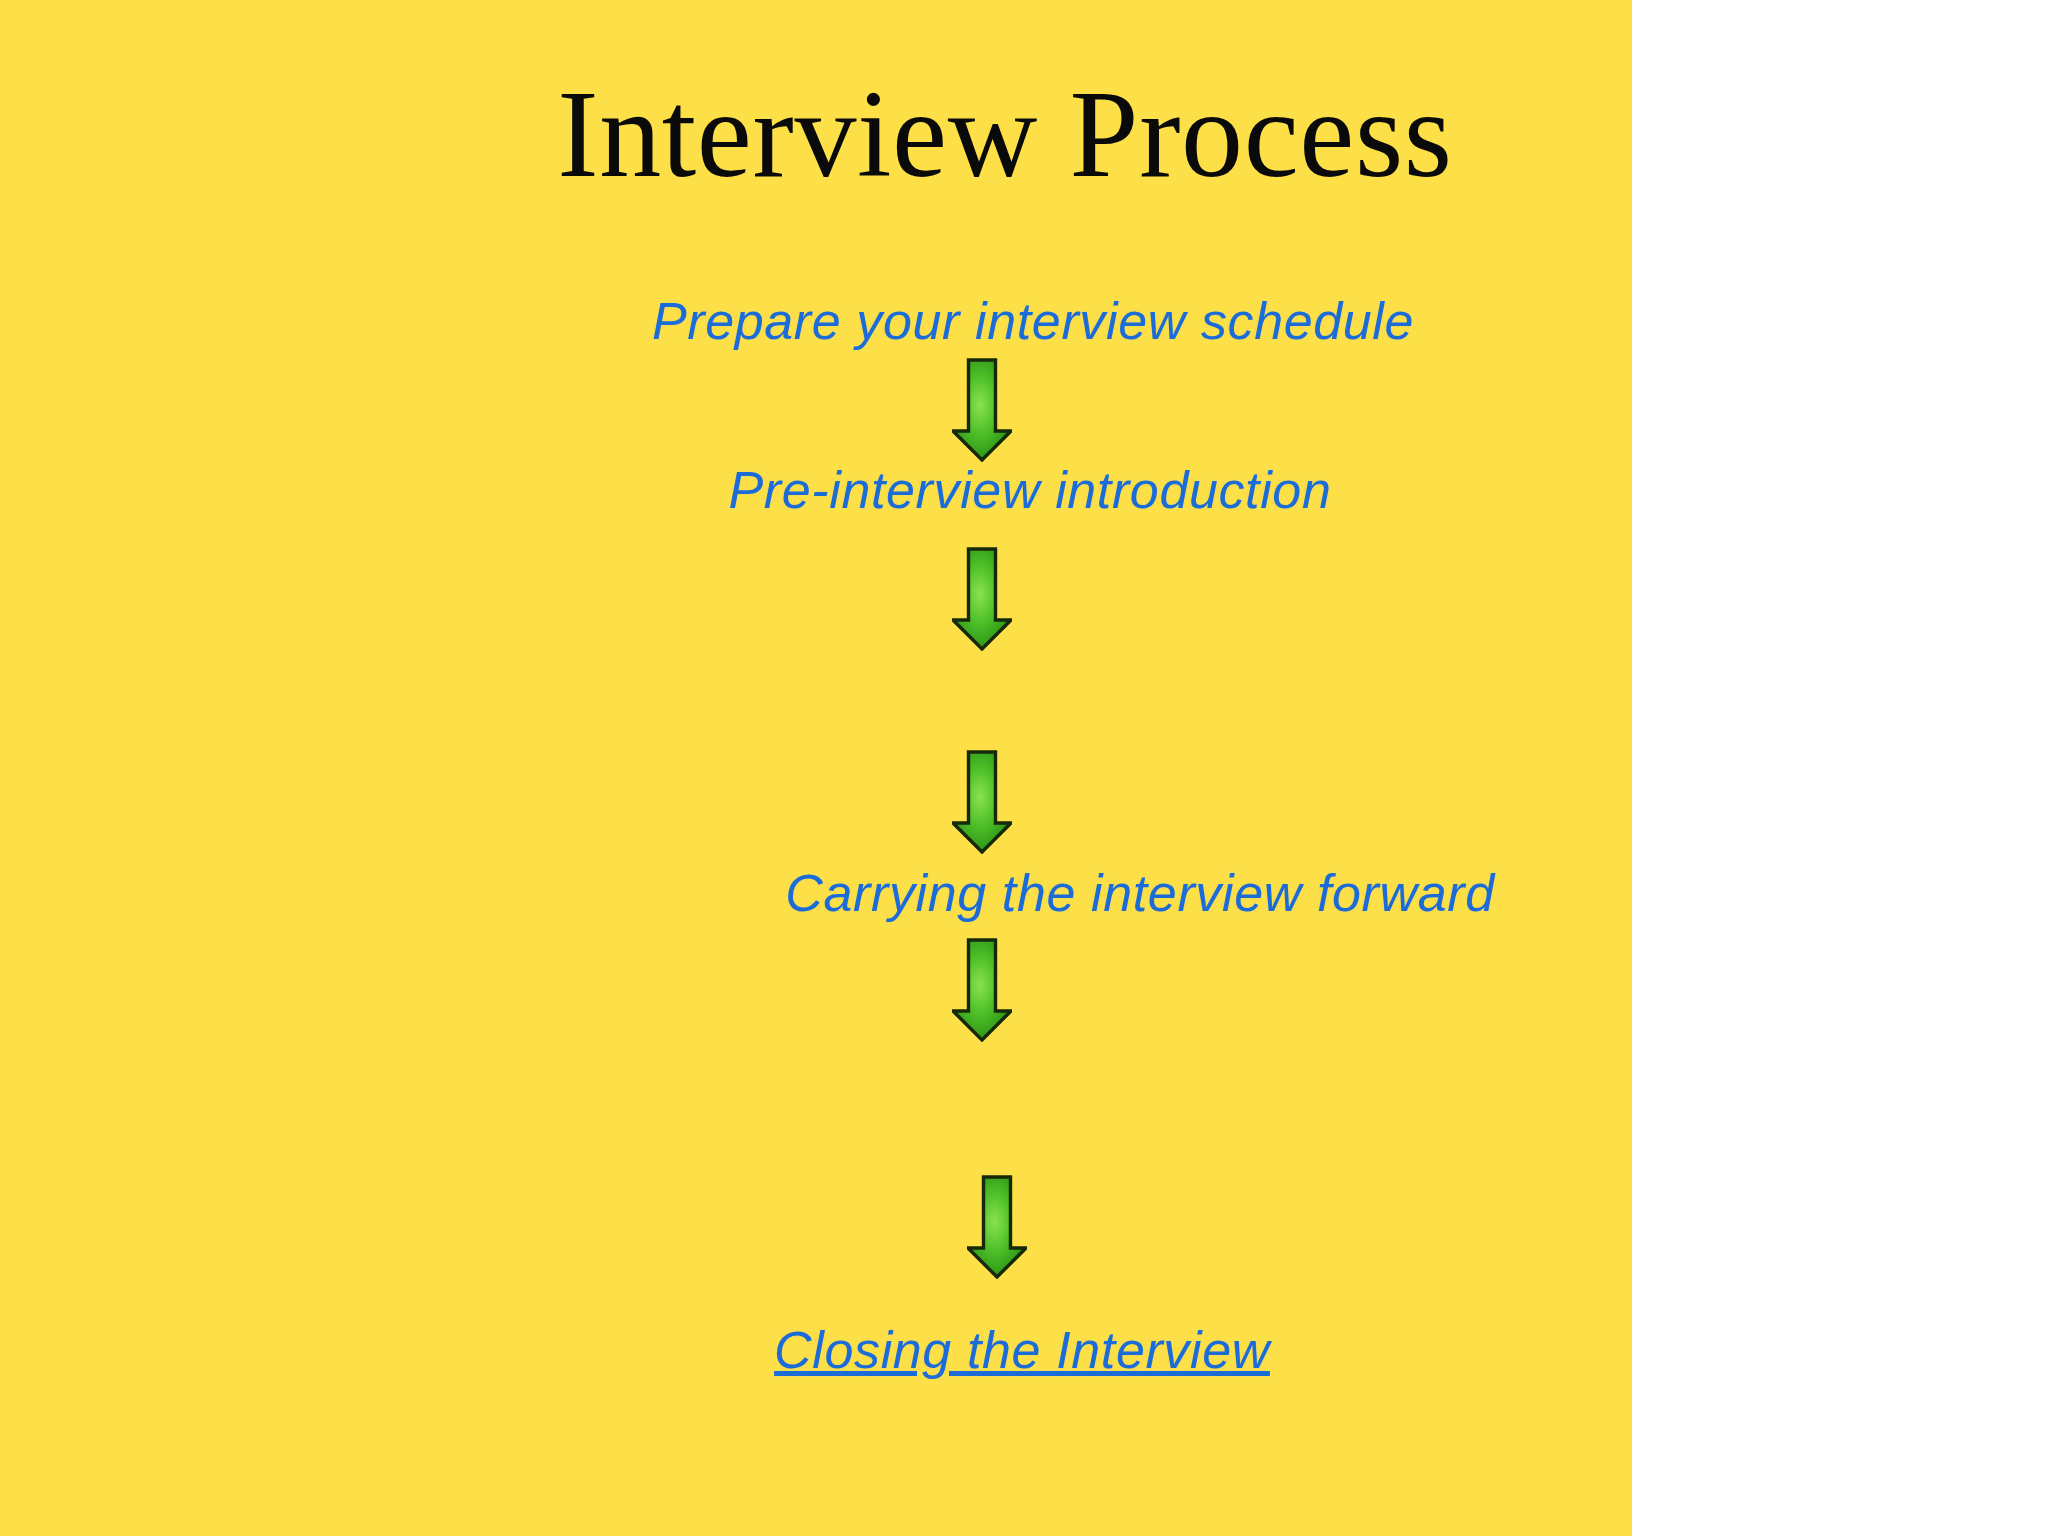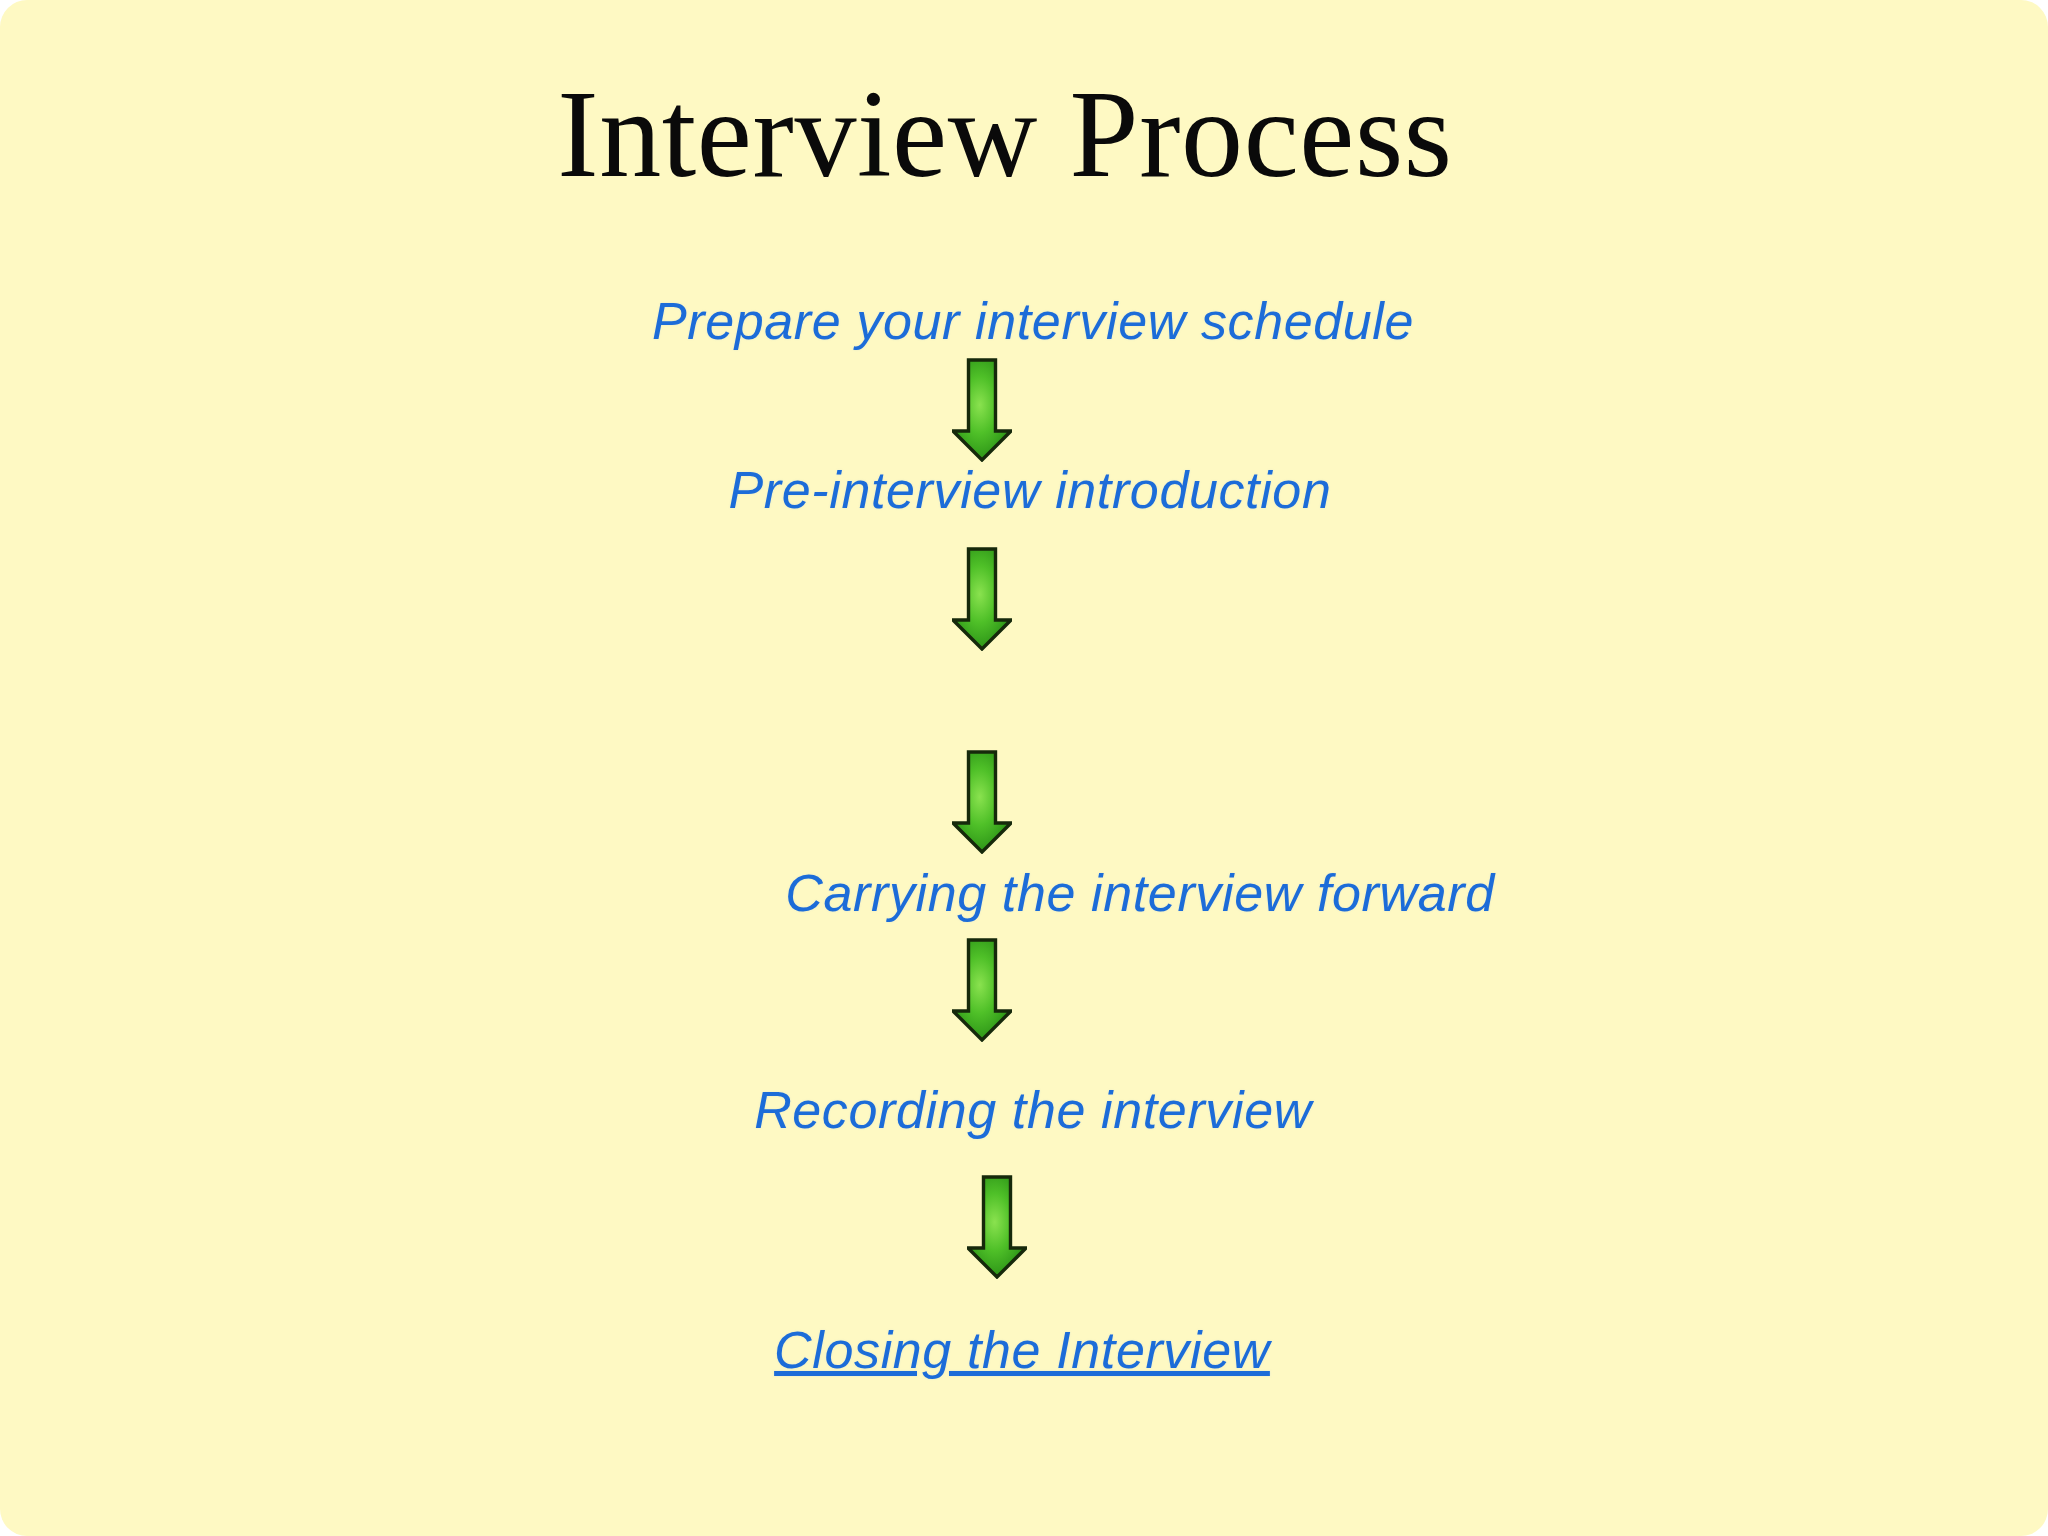--- a/index.html
+++ b/index.html
@@ -2,26 +2,25 @@
 <html><head>
 <meta charset="utf-8">
 <style>
   html, body {
     margin: 0;
     padding: 0;
     background: #ffffff;
   }
   #slide {
     position: relative;
-    width: 2048px;
+    width: 1632px;
     height: 1536px;
-    background: #fef9c3;
+    background: #fde047;
     overflow: hidden;
     font-family: "Liberation Sans", sans-serif;
-    border-radius: 27px;
   }
   .slide-title {
     position: absolute;
     top: 73px;
     left: 1005px;
     transform: translateX(-50%);
     white-space: nowrap;
     font-family: "Liberation Serif", serif;
     font-size: 124px;
     line-height: 1;
@@ -84,21 +83,20 @@
   <svg class="arrow arrow-3" viewBox="0 0 60 104">
     <polygon points="16.5,2 43.5,2 43.5,73 59,73 30,102 1,73 16.5,73" fill="url(#arrowGrad)" stroke="#16290b" stroke-width="3.4" stroke-linejoin="miter"></polygon>
   </svg>
 
   <div class="step step-4">Carrying the interview forward</div>
 
   <svg class="arrow arrow-4" viewBox="0 0 60 104">
     <polygon points="16.5,2 43.5,2 43.5,73 59,73 30,102 1,73 16.5,73" fill="url(#arrowGrad)" stroke="#16290b" stroke-width="3.4" stroke-linejoin="miter"></polygon>
   </svg>
 
-  <div class="step step-5">Recording the interview</div>
 
   <svg class="arrow arrow-5" viewBox="0 0 60 104">
     <polygon points="16.5,2 43.5,2 43.5,73 59,73 30,102 1,73 16.5,73" fill="url(#arrowGrad)" stroke="#16290b" stroke-width="3.4" stroke-linejoin="miter"></polygon>
   </svg>
 
   <div class="step step-6">Closing the Interview</div>
 
   <svg class="defs-holder" aria-hidden="true">
     <defs>
       <radialGradient id="arrowGrad" cx="0.46" cy="0.45" r="0.75">

